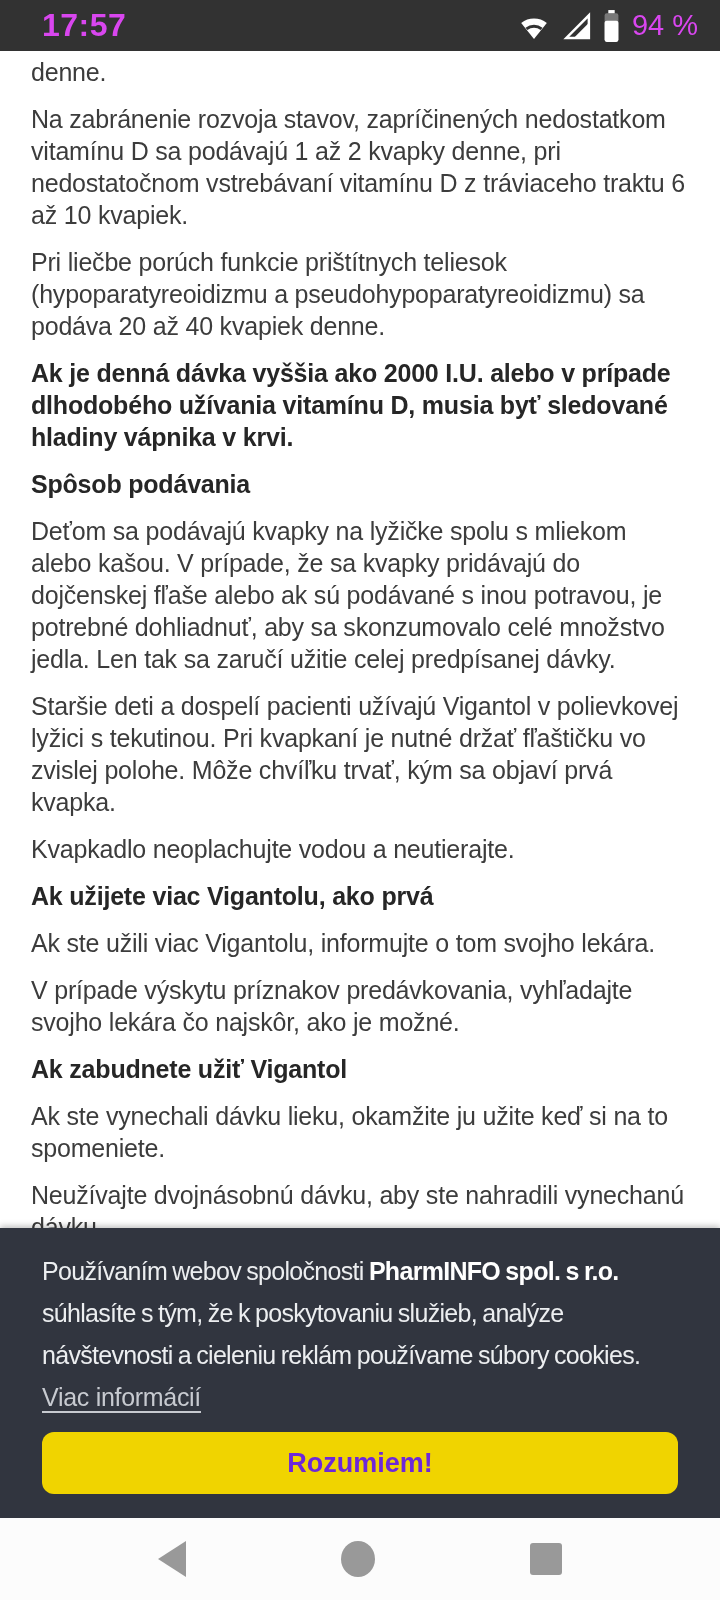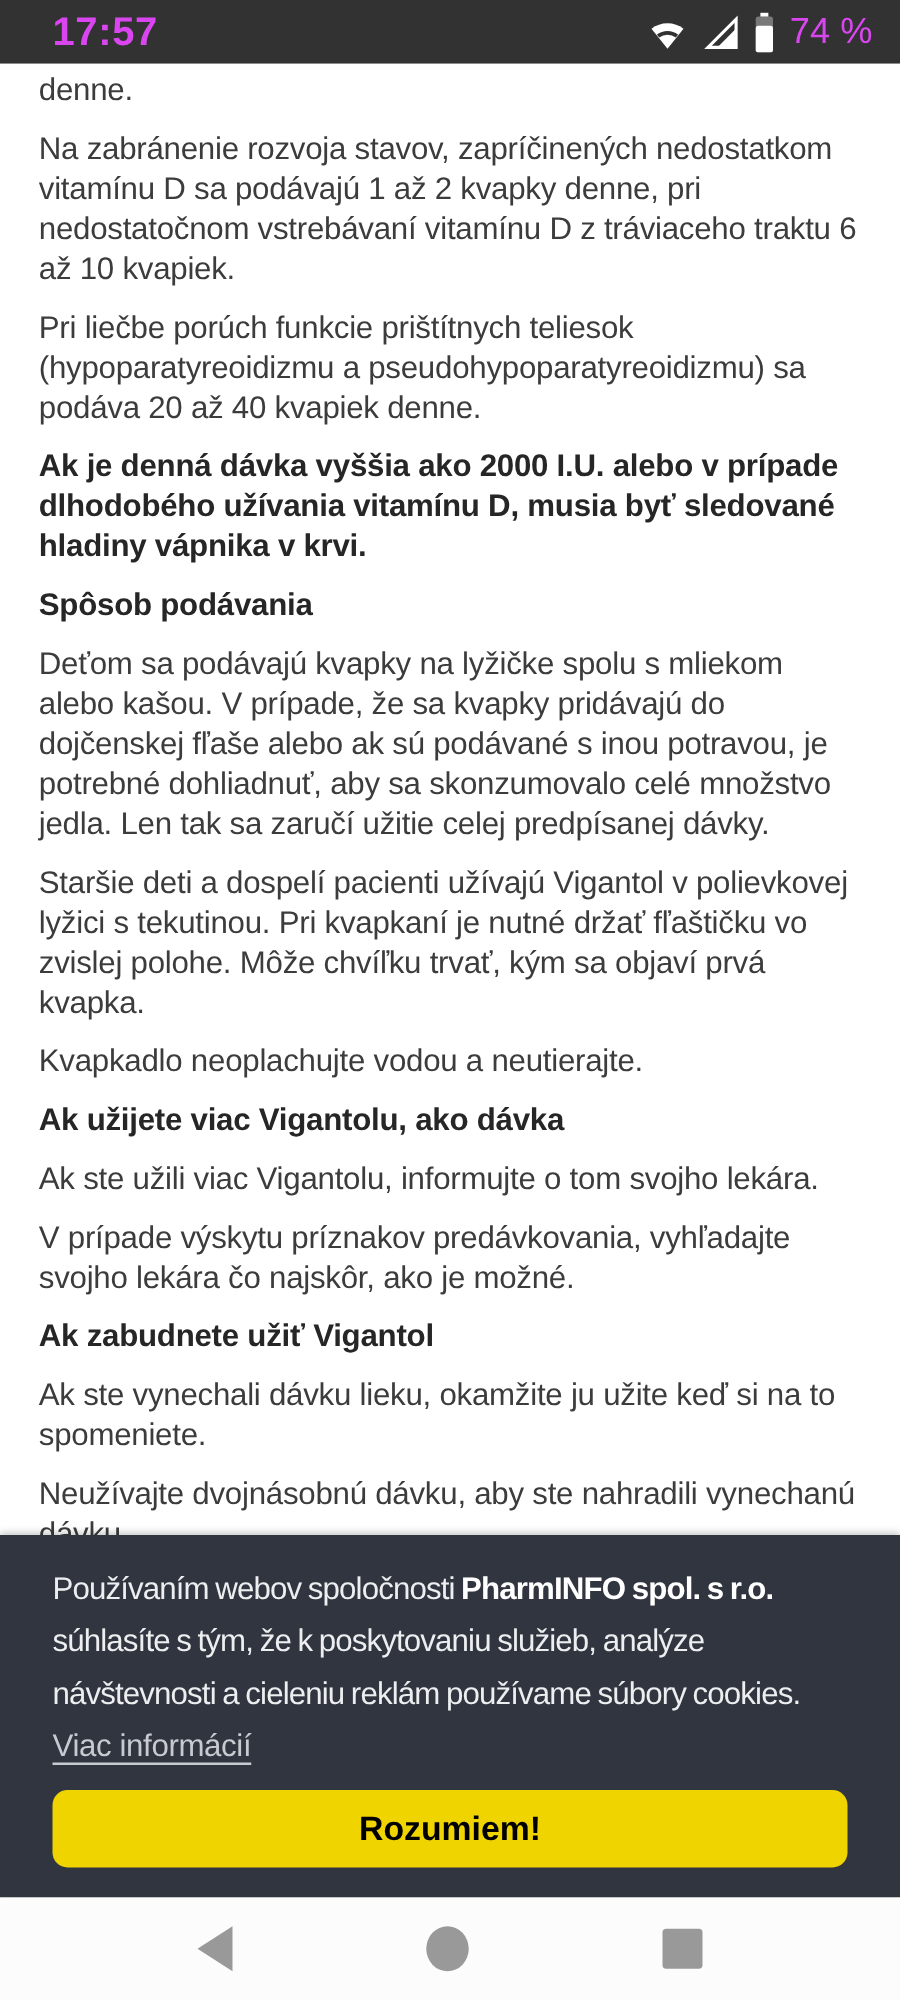--- a/index.html
+++ b/index.html
@@ -77,21 +77,21 @@
     display: block;
     width: 100%;
     height: 62px;
     margin-top: 14px;
     background: var(--button-yellow, #f0d400);
     border: none;
     border-radius: 12px;
     font-family: inherit;
     font-size: 27px;
     font-weight: 700;
-    color: #000000;
+    color: #6d28d9;
     cursor: pointer;
   }
 
   
   .nav-bar {
     position: absolute; left: 0; right: 0; bottom: 0; height: 82px;
     background: #fcfcfc;
     display: flex; align-items: center; justify-content: space-between;
     padding: 0 158px;
   }
@@ -135,34 +135,34 @@
           <path d="M22 9 L22 22 L9 22 Z" fill="#ffffff"></path>
         </svg>
       </span>
       <span>
         <svg width="17" height="32" viewBox="0 0 16 30">
           <rect x="5" y="0" width="6" height="3" fill="#ffffff"></rect>
           <rect x="1.5" y="3" width="13" height="27" rx="2" fill="rgba(255,255,255,0.35)"></rect>
           <rect x="1.5" y="10" width="13" height="20" rx="2" fill="#ffffff"></rect>
         </svg>
       </span>
-      <span class="battery-pct">74 %</span>
+      <span class="battery-pct">94 %</span>
     </div>
   </div>
 
   <div class="content">
       <p class="normal">denne.</p>
       <p class="normal">Na zabránenie rozvoja stavov, zapríčinených nedostatkom vitamínu D sa podávajú 1 až 2 kvapky denne, pri nedostatočnom vstrebávaní vitamínu D z tráviaceho traktu 6 až 10 kvapiek.</p>
       <p class="normal">Pri liečbe porúch funkcie prištítnych teliesok (hypoparatyreoidizmu a pseudohypoparatyreoidizmu) sa podáva 20 až 40 kvapiek denne.</p>
       <p class="bold">Ak je denná dávka vyššia ako 2000 I.U. alebo v prípade dlhodobého užívania vitamínu D, musia byť sledované hladiny vápnika v krvi.</p>
       <p class="heading">Spôsob podávania</p>
       <p class="normal">Deťom sa podávajú kvapky na lyžičke spolu s mliekom alebo kašou. V prípade, že sa kvapky pridávajú do dojčenskej fľaše alebo ak sú podávané s inou potravou, je potrebné dohliadnuť, aby sa skonzumovalo celé množstvo jedla. Len tak sa zaručí užitie celej predpísanej dávky.</p>
       <p class="normal">Staršie deti a dospelí pacienti užívajú Vigantol v polievkovej lyžici s tekutinou. Pri kvapkaní je nutné držať fľaštičku vo zvislej polohe. Môže chvíľku trvať, kým sa objaví prvá kvapka.</p>
       <p class="normal">Kvapkadlo neoplachujte vodou a neutierajte.</p>
-      <p class="heading">Ak užijete viac Vigantolu, ako dávka</p>
+      <p class="heading">Ak užijete viac Vigantolu, ako prvá</p>
       <p class="normal">Ak ste užili viac Vigantolu, informujte o tom svojho lekára.</p>
       <p class="normal">V prípade výskytu príznakov predávkovania, vyhľadajte svojho lekára čo najskôr, ako je možné.</p>
       <p class="heading">Ak zabudnete užiť Vigantol</p>
       <p class="normal">Ak ste vynechali dávku lieku, okamžite ju užite keď si na to spomeniete.</p>
       <p class="normal">Neužívajte dvojnásobnú dávku, aby ste nahradili vynechanú dávku.</p>
     </div>
 
   <div class="cookie-banner">
     <p class="cookie-text"><span>Používaním webov spoločnosti </span><strong>PharmINFO spol. s r.o.</strong><span> súhlasíte s tým, že k poskytovaniu služieb, analýze návštevnosti a cieleniu reklám používame súbory cookies.</span></p>
     <a class="cookie-link">Viac informácií</a>

